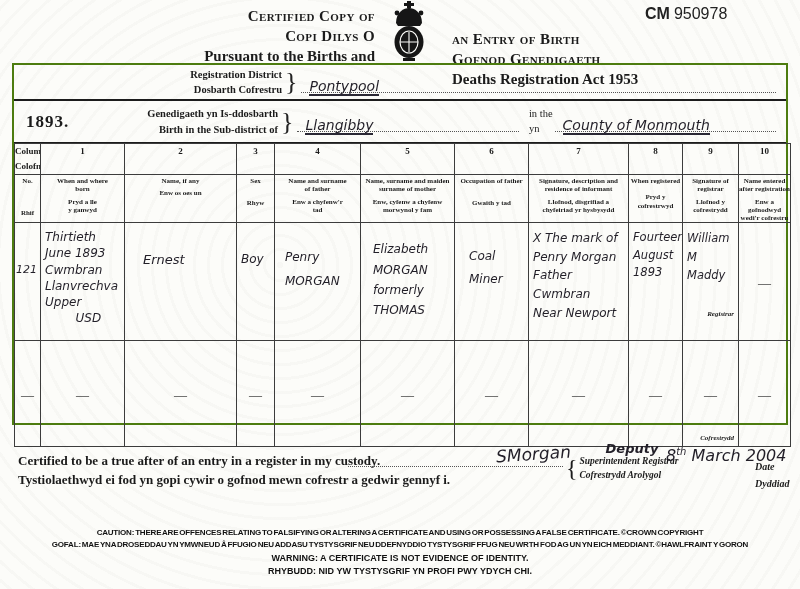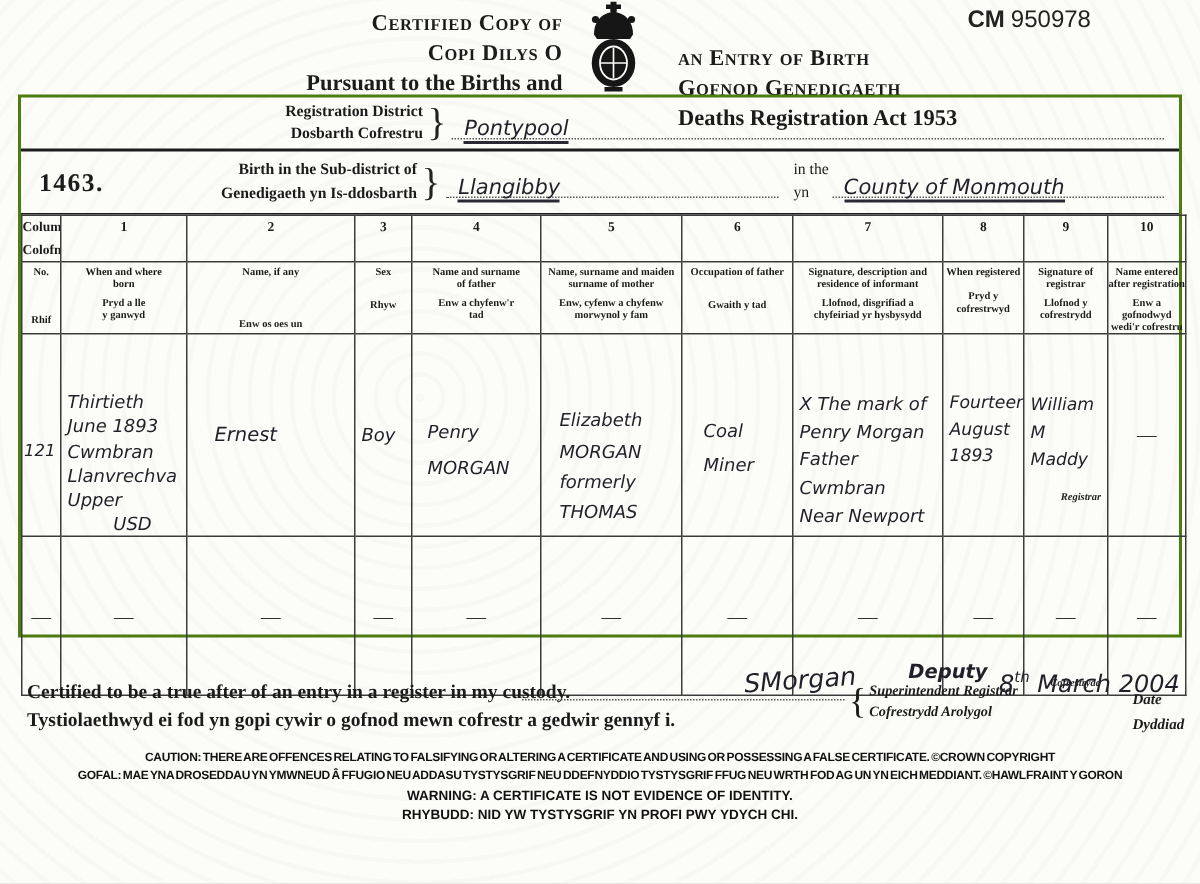--- a/index.html
+++ b/index.html
@@ -35,38 +35,38 @@
   
   table.reg{border-collapse:collapse;table-layout:fixed;width:776px;}
   table.reg td{border:1px solid #3c3c3c;padding:0;vertical-align:top;box-sizing:border-box;overflow:hidden;}
   tr.numrow td{height:15px;text-align:center;font-weight:bold;font-size:9px;line-height:15px;}
   td.colcap{font-weight:bold;font-size:6.5px;line-height:1.15;text-align:left;padding:1px 0 0 2px;white-space:pre-line;}
   tr.hdrrow td{height:45px;text-align:center;font-size:7px;font-weight:bold;line-height:1.18;padding-top:2px;}
   tr.hdrrow .en{display:block;white-space:pre-line;}
   tr.hdrrow .cy{display:block;white-space:pre-line;margin-top:4px;font-weight:bold;}
   tr.row1 td{height:118px;}
   tr.row2 td{height:106px;border-top:1px dotted #666;text-align:center;vertical-align:middle;}
-  .cellhand{font-size:12px;line-height:1.35;padding:6px 2px 0 4px;margin-top:31px;}
+  .cellhand{font-size:12px;line-height:1.35;padding:6px 2px 0 4px;}
   .dash{font-size:13px;color:#222;}
   .relcell{position:relative;}
   .cornerlabel{position:absolute;right:4px;bottom:4px;font-style:italic;font-weight:bold;font-size:7px;color:#222;}
   
   .cert{position:absolute;left:18px;top:452px;width:764px;}
   .certlines{font-weight:bold;font-size:13px;line-height:1.45;width:540px;}
   .sigline{position:absolute;left:330px;top:14px;width:215px;border-bottom:1px dotted #555;}
   .sig{position:absolute;left:478px;top:-8px;font-size:17px;transform:rotate(-4deg);}
   .supblock{position:absolute;left:548px;top:2px;display:flex;align-items:center;}
   .supbrace{font-size:24px;margin-right:2px;}
   .suptitles{font-style:italic;font-weight:bold;font-size:9.5px;line-height:1.5;position:relative;}
   .deputy{position:absolute;left:26px;top:-15px;font-size:13px;}
   .dateval{position:absolute;left:648px;top:-6px;font-size:16px;white-space:nowrap;}
   .dateval sup{font-size:10px;}
   .datelbl{position:absolute;left:737px;top:6px;font-style:italic;font-weight:bold;font-size:10px;line-height:1.7;}
   
-  .foot{position:absolute;left:0;top:499px;width:800px;text-align:center;
+  .foot{position:absolute;left:0;top:527px;width:800px;text-align:center;
         font-family:"Liberation Sans",sans-serif;font-weight:bold;color:#111;}
   .foot .small{font-size:8px;letter-spacing:-0.2px;line-height:1.55;word-spacing:-1px;}
   .foot .warn{font-size:9px;line-height:1.5;}
 </style>
 </head>
 <body>
 
 <div class="page">
 
   <div class="hdr-left">
@@ -105,24 +105,24 @@
         <div>Registration District</div>
         <div>Dosbarth Cofrestru</div>
       </div>
       <div class="brace">}</div>
       <div class="dotfield">
         <span class="hand"><span class="uline">Pontypool</span></span>
       </div>
     </div>
 
     <div class="strip2">
-      <div class="yearbox">1463.</div>
+      <div class="yearbox">1893.</div>
       <div class="lblstack" style="width:190px;">
+        <div>Genedigaeth yn Is-ddosbarth</div>
         <div>Birth in the Sub-district of</div>
-        <div>Genedigaeth yn Is-ddosbarth</div>
       </div>
       <div class="brace">}</div>
       <div class="dotfield">
         <span class="hand"><span class="uline">Llangibby</span></span>
       </div>
       <div class="inthe">
         <div>in the</div>
         <div>yn</div>
       </div>
       <div class="dotfield" style="max-width:255px;">
@@ -165,21 +165,21 @@
               <span class="cy" style="margin-top:24px;">Rhif</span>
             </td>
         <td>
               <span class="en">When and where
 born</span>
               <span class="cy">Pryd a lle
 y ganwyd</span>
             </td>
         <td>
               <span class="en">Name, if any</span>
-              <span class="cy" style="margin-top:27px;">Enw os oes un</span>
+              <span class="cy" style="margin-top:4px;">Enw os oes un</span>
             </td>
         <td>
               <span class="en">Sex</span>
               <span class="cy" style="margin-top:14px;">Rhyw</span>
             </td>
         <td>
               <span class="en">Name and surname
 of father</span>
               <span class="cy">Enw a chyfenw'r
 tad</span>

